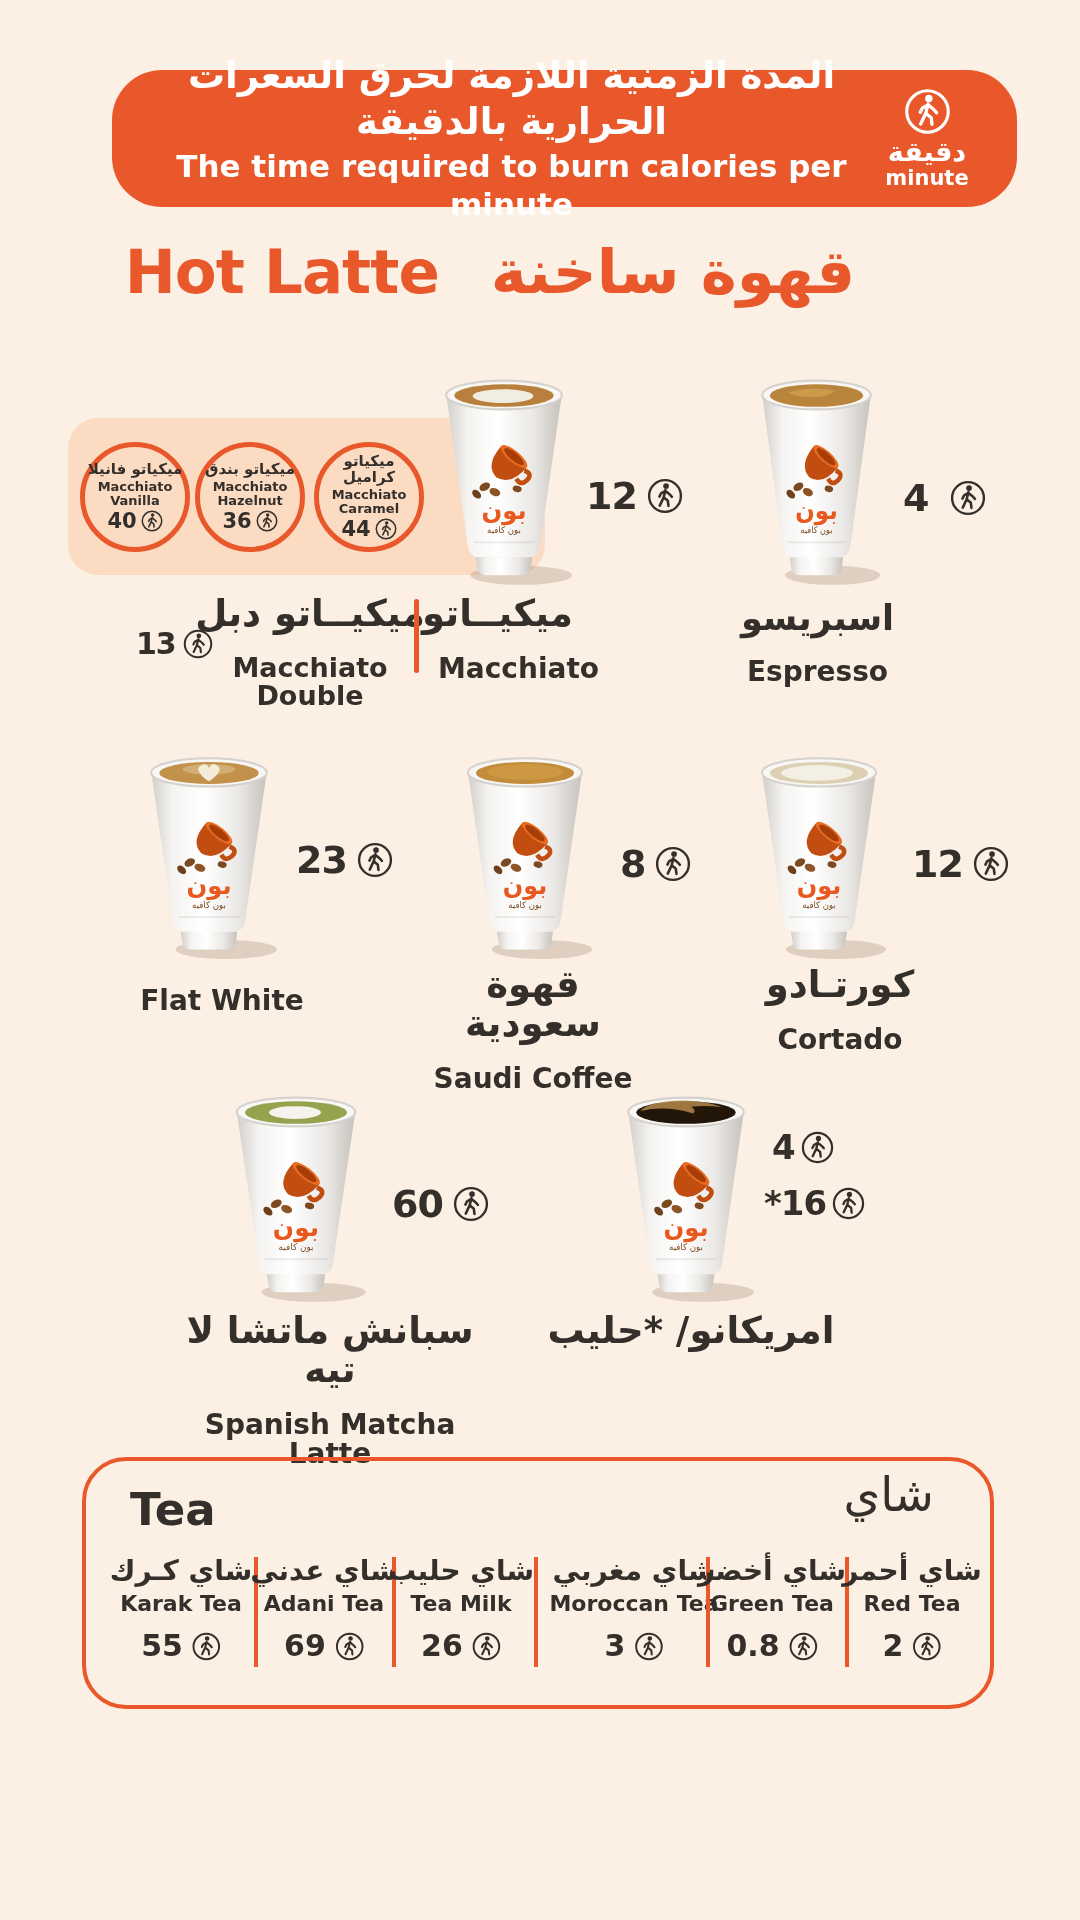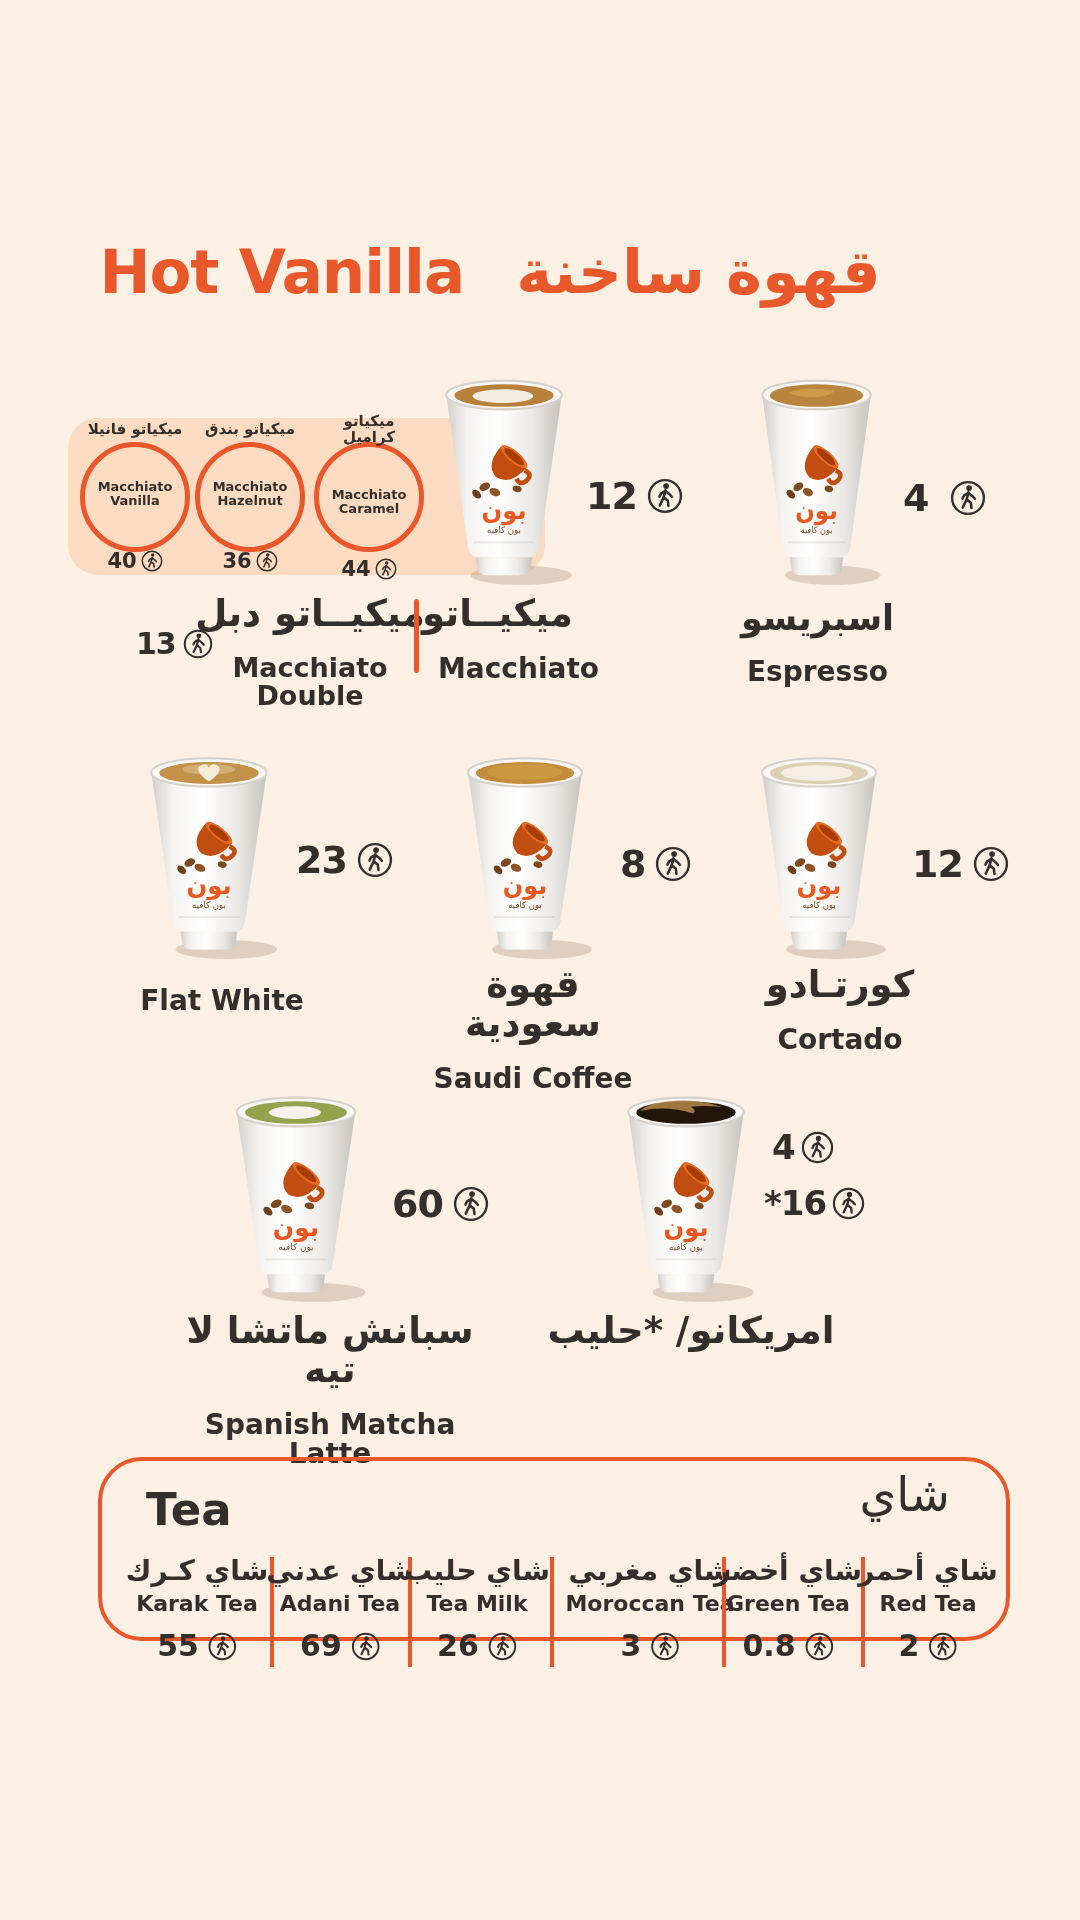--- a/index.html
+++ b/index.html
@@ -44,21 +44,21 @@
 
   
   .variants-panel {
     position:absolute; left:68px; top:418px; width:477px; height:157px;
     background: var(--panel, #fbdcc3); border-radius:30px;
   }
   .variant-circle {
     position:absolute; top:24px; width:110px; height:110px; border-radius:50%;
     border:5px solid var(--accent, #e8582a);
     display:flex; flex-direction:column; justify-content:center; align-items:center;
-    text-align:center; line-height:1.06;gap:40px;
+    text-align:center; line-height:1.06;
   }
   .v-ar { font-size:15px; font-weight:bold; }
   .v-en { font-size:13px; font-weight:bold; margin-top:2px; }
   .v-min { display:flex; align-items:center; gap:4px; margin-top:2px; font-size:21px; font-weight:bold;text-align:center; }
 
   
   .cup { position:absolute; }
   .cup svg { width:100%; height:100%; display:block; }
 
   
@@ -71,21 +71,21 @@
   .minutes.size-am { font-size:34px; gap:6px; }
 
   
   .drink-label { position:absolute; text-align:center; line-height:1.05; }
   .dl-ar { font-size:37px; font-weight:bold; }
   .dl-en { font-size:28px; font-weight:bold; margin-top:20px; }
   .vdivider { position:absolute; width:5px; background:var(--accent,#e8582a); border-radius:3px; }
 
   
   .tea-panel {
-    position:absolute; left:98px; top:1457px; width:912px; height:184px;
+    position:absolute; left:82px; top:1457px; width:912px; height:252px;
     border:4px solid var(--accent, #e8582a); border-radius:44px;
   }
   .tea-title-en { position:absolute; left:44px; top:22px; font-size:45px; font-weight:bold; }
   .tea-title-ar { position:absolute; right:56px; top:6px; font-size:47px; font-weight:normal; }
   .tea-col { position:absolute; top:92px; transform:translateX(-50%); text-align:center; line-height:1; white-space:nowrap; }
   .tc-ar { font-size:28px; font-weight:bold; line-height:36px; }
   .tc-en { font-size:22px; font-weight:bold; line-height:30px; }
   .tc-min { display:flex; justify-content:center; align-items:center; gap:9px; margin-top:12px; font-size:30px; font-weight:bold; }
   .tea-divider { position:absolute; top:96px; width:4px; height:110px; background:var(--accent,#e8582a); }
 </style>
@@ -126,23 +126,36 @@
           <ellipse cx="88" cy="118" rx="4.5" ry="3" fill="#7c4a20" transform="rotate(10 88 118)"></ellipse>
           <text x="75" y="146" text-anchor="middle" font-size="24" font-weight="bold" fill="#e8581f">بون</text>
           <text x="75" y="159" text-anchor="middle" font-size="8.5" fill="#7c4a20">بون كافيه</text>
         </g>
         <ellipse cx="75" cy="30" rx="57" ry="13.5" fill="#f8f7f5"></ellipse>
         <ellipse cx="75" cy="30" rx="57" ry="13.5" fill="none" stroke="#d5d1cc" stroke-width="2"></ellipse>
       </symbol>
     </defs>
   </svg>
 
+  <header class="banner">
+    <div class="banner-main">
+      <div class="banner-ar" dir="rtl">المدة الزمنية اللازمة لحرق السعرات الحرارية بالدقيقة</div>
+      <div class="banner-en">The time required to burn calories per minute</div>
+    </div>
+    <div class="banner-unit">
+      <svg class="walk walk-banner">
+          <use href="#walkman"></use>
+        </svg>
+      <div class="unit-ar" dir="rtl">دقيقة</div>
+      <div class="unit-en">minute</div>
+    </div>
+  </header>
 
   <h1 class="page-title">
-    <span>Hot Vanilla</span>
+    <span>Hot Latte</span>
     <span dir="rtl">قهوة ساخنة</span>
   </h1>
 
   <section class="variants-panel">
     <div class="variant-circle" style="left:12px">
       <div class="v-ar" dir="rtl">ميكياتو فانيلا</div>
       <div class="v-en">
         <div>Macchiato</div>
           <div>Vanilla</div>
       </div>

